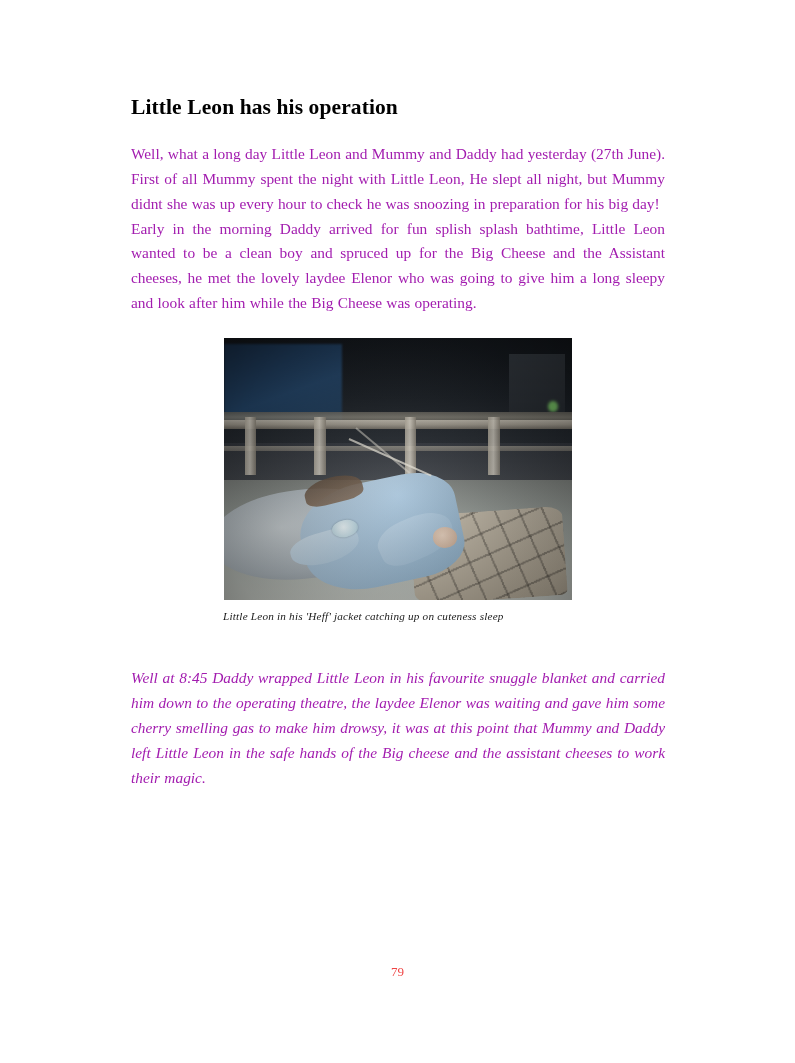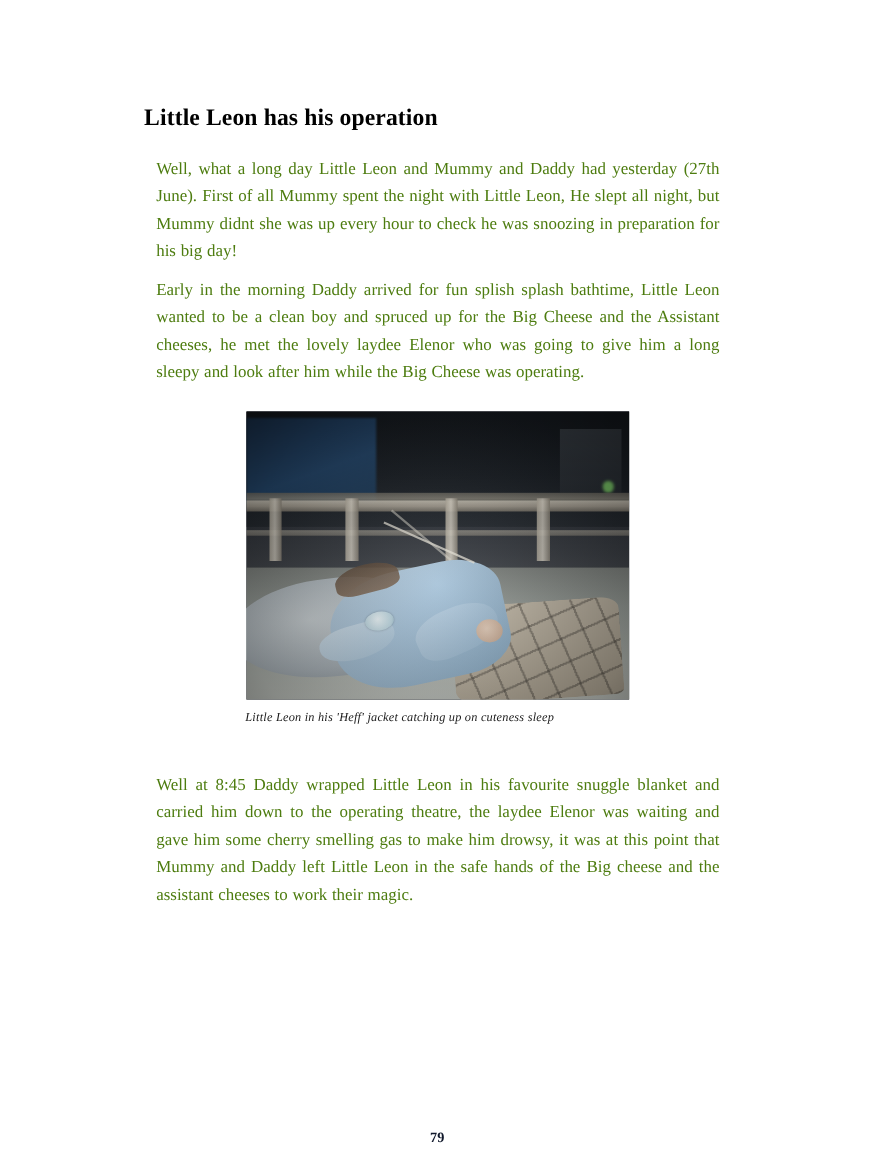--- a/index.html
+++ b/index.html
@@ -35,22 +35,22 @@
     font-weight: bold;
     letter-spacing: 0.1px;
     margin: 0 0 22px 0;
     line-height: 1.1;
     color: #000;
   }
   .para {
     font-size: 15.4px;
     line-height: 1.62;
     text-align: justify;
-    margin: 11px;
-    color: #4d7c0f;
+    margin: 0;
+    color: #a21caf;
     word-spacing: 0.4px;
   }
   .para.nospace {
     margin-top: 0;
   }
   .figure {
     margin: 22px 0 0 0;
     text-align: center;
   }
   .photo {
@@ -67,31 +67,31 @@
     font-size: 11.2px;
     font-style: italic;
     font-family: "Liberation Serif", serif;
     color: #1a1a1a;
     text-align: left;
     margin: 10px 0 1px 92px;
     letter-spacing: 0.2px;
   }
   .after-fig {
     margin-top: 44px;
+    font-style: italic;
   }
   .page-number {
     position: absolute;
     left: 0;
     right: 0;
-    top: 1026px;
+    top: 964px;
     text-align: center;
     font-size: 13px;
-    color: #0f172a;
-    font-family: "Liberation Serif", serif;
-    font-weight: bold;
+    color: #ef4444;
+    font-family: "Liberation Serif", serif;
   }
 
   
   .ph-layer { position: absolute; }
   .ph-bg {
     left: 0; top: 0; width: 100%; height: 100%;
     background:
       linear-gradient(180deg, #1d2026 0%, #23272d 18%, #2e3239 34%, #3a3e44 48%, #4a4d52 62%, #55585c 100%);
   }
   .ph-wallpanel {

